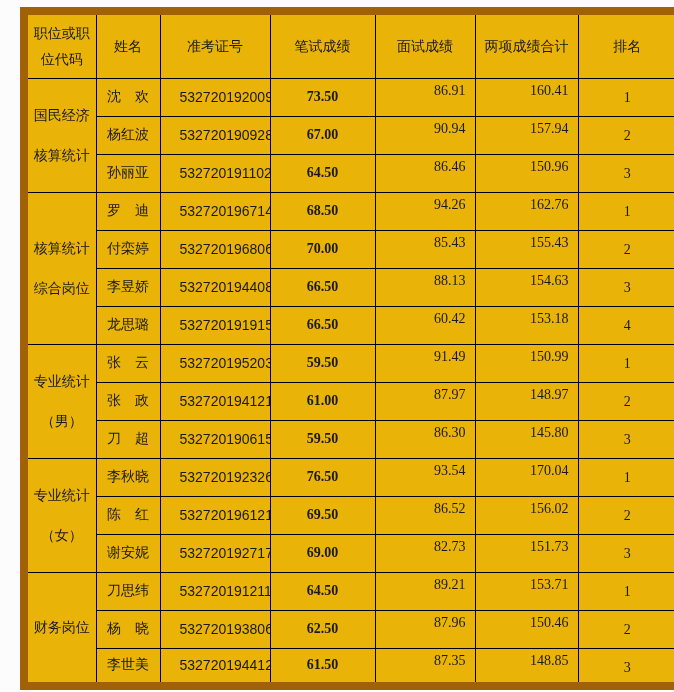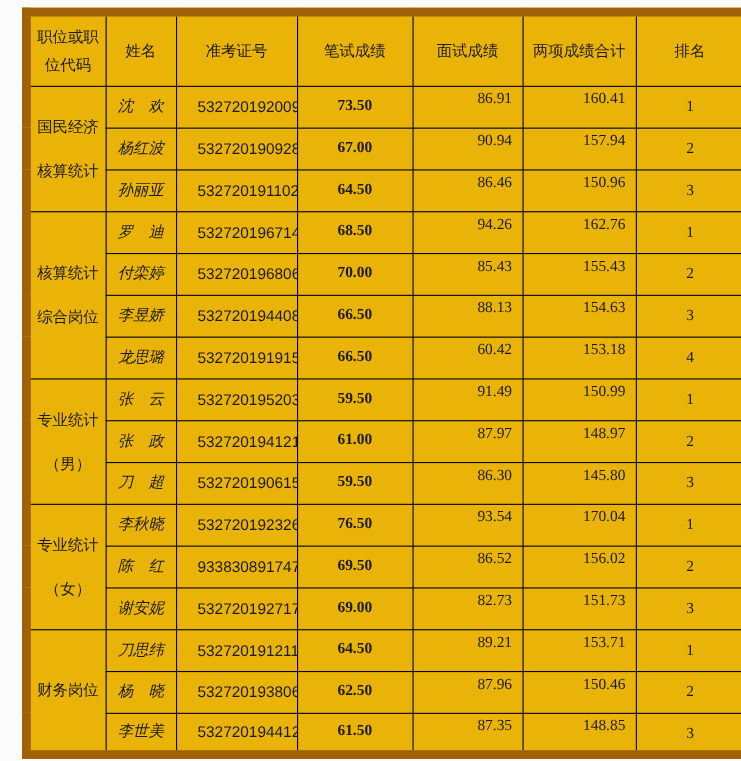--- a/index.html
+++ b/index.html
@@ -14,21 +14,21 @@
     border:8px solid #a16207;
   }
   .score th,.score td{border:1px solid #000;overflow:hidden;padding:0;}
   .score thead tr{height:67px;}
   .score th{font-weight:normal;font-size:14px;text-align:center;vertical-align:middle;}
   .score th .hline{line-height:26px;}
   .score tbody tr{height:38px;}
   .score td{font-size:14px;vertical-align:middle;}
   td.pos{text-align:center;}
   td.pos .pline{line-height:40px;}
-  td.name{text-align:center;font-style:italic;}
+  td.name{text-align:center;}
   td.ticket{text-align:left;padding-left:19px;}
   td.written{text-align:center;font-family:"Liberation Serif",serif;font-weight:bold;}
   td.interview,td.total{
     text-align:right;padding-right:9px;
     vertical-align:top;padding-top:4px;
     font-family:"Liberation Serif",serif;
     padding-left:15px;
   }
   td.rank{
     text-align:center;vertical-align:top;padding-top:11px;
@@ -177,21 +177,21 @@
         </td>
         <td class="name">李秋晓</td>
         <td class="ticket">532720192326</td>
         <td class="written">76.50</td>
         <td class="interview">93.54</td>
         <td class="total">170.04</td>
         <td class="rank">1</td>
       </tr>
       <tr>
         <td class="name">陈　红</td>
-        <td class="ticket">933830891747</td>
+        <td class="ticket">532720196121</td>
         <td class="written">69.50</td>
         <td class="interview">86.52</td>
         <td class="total">156.02</td>
         <td class="rank">2</td>
       </tr>
       <tr>
         <td class="name">谢安妮</td>
         <td class="ticket">532720192717</td>
         <td class="written">69.00</td>
         <td class="interview">82.73</td>

